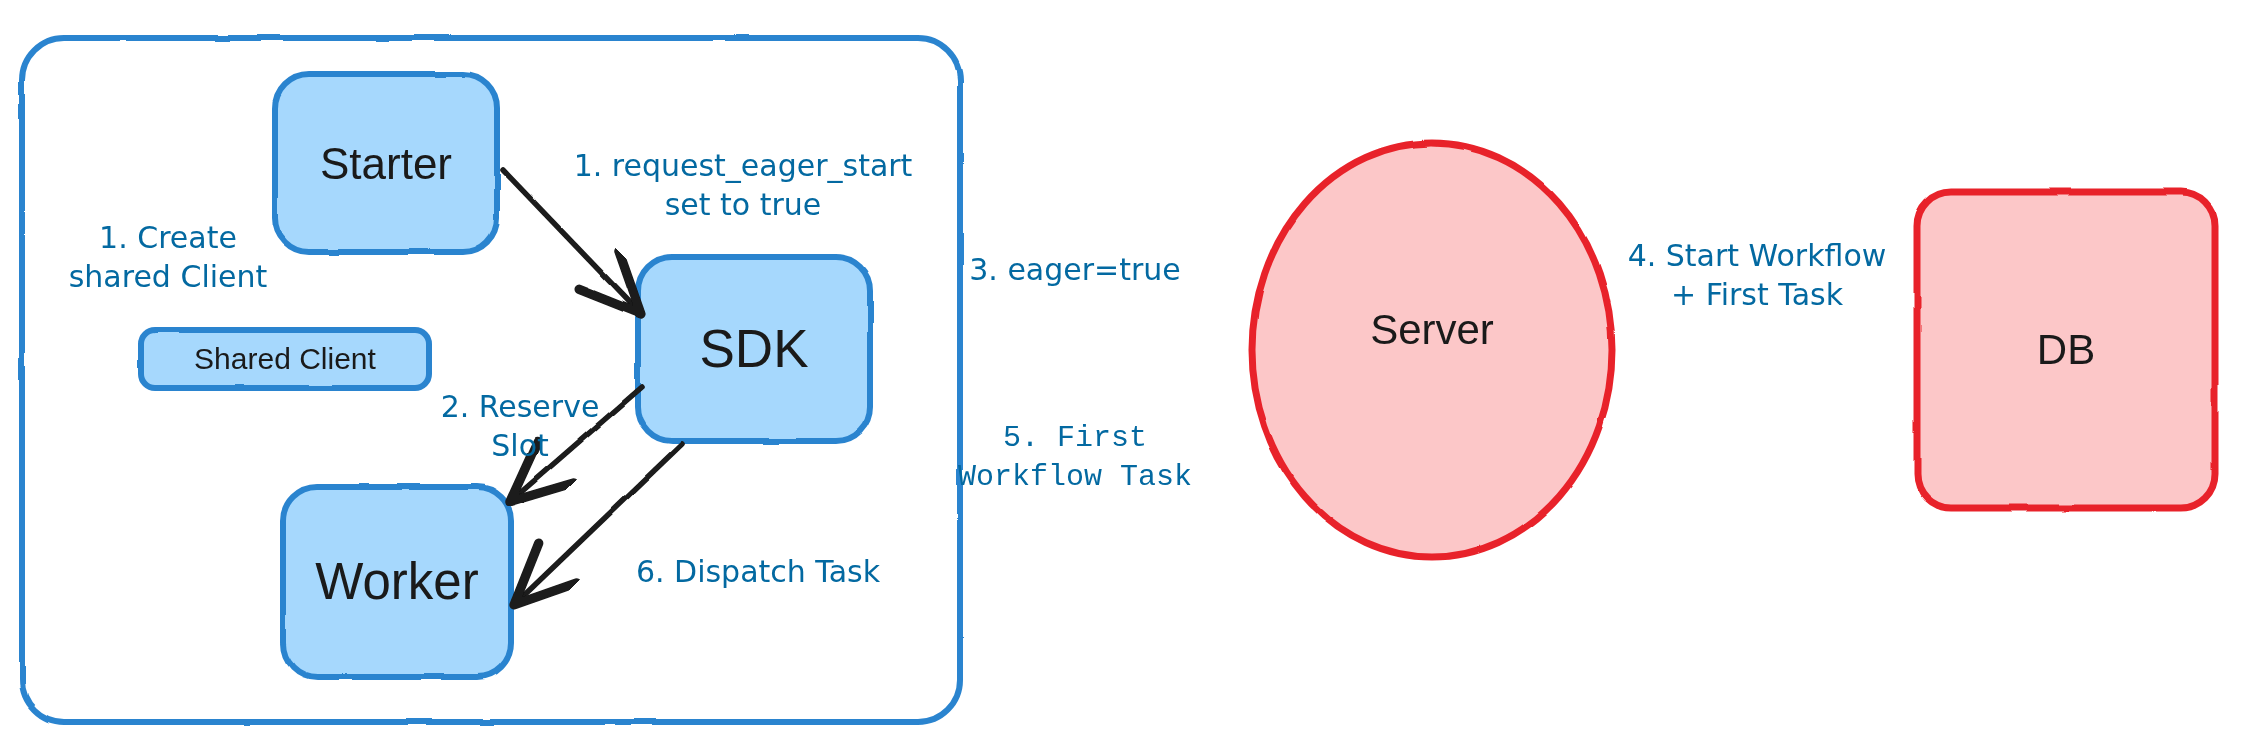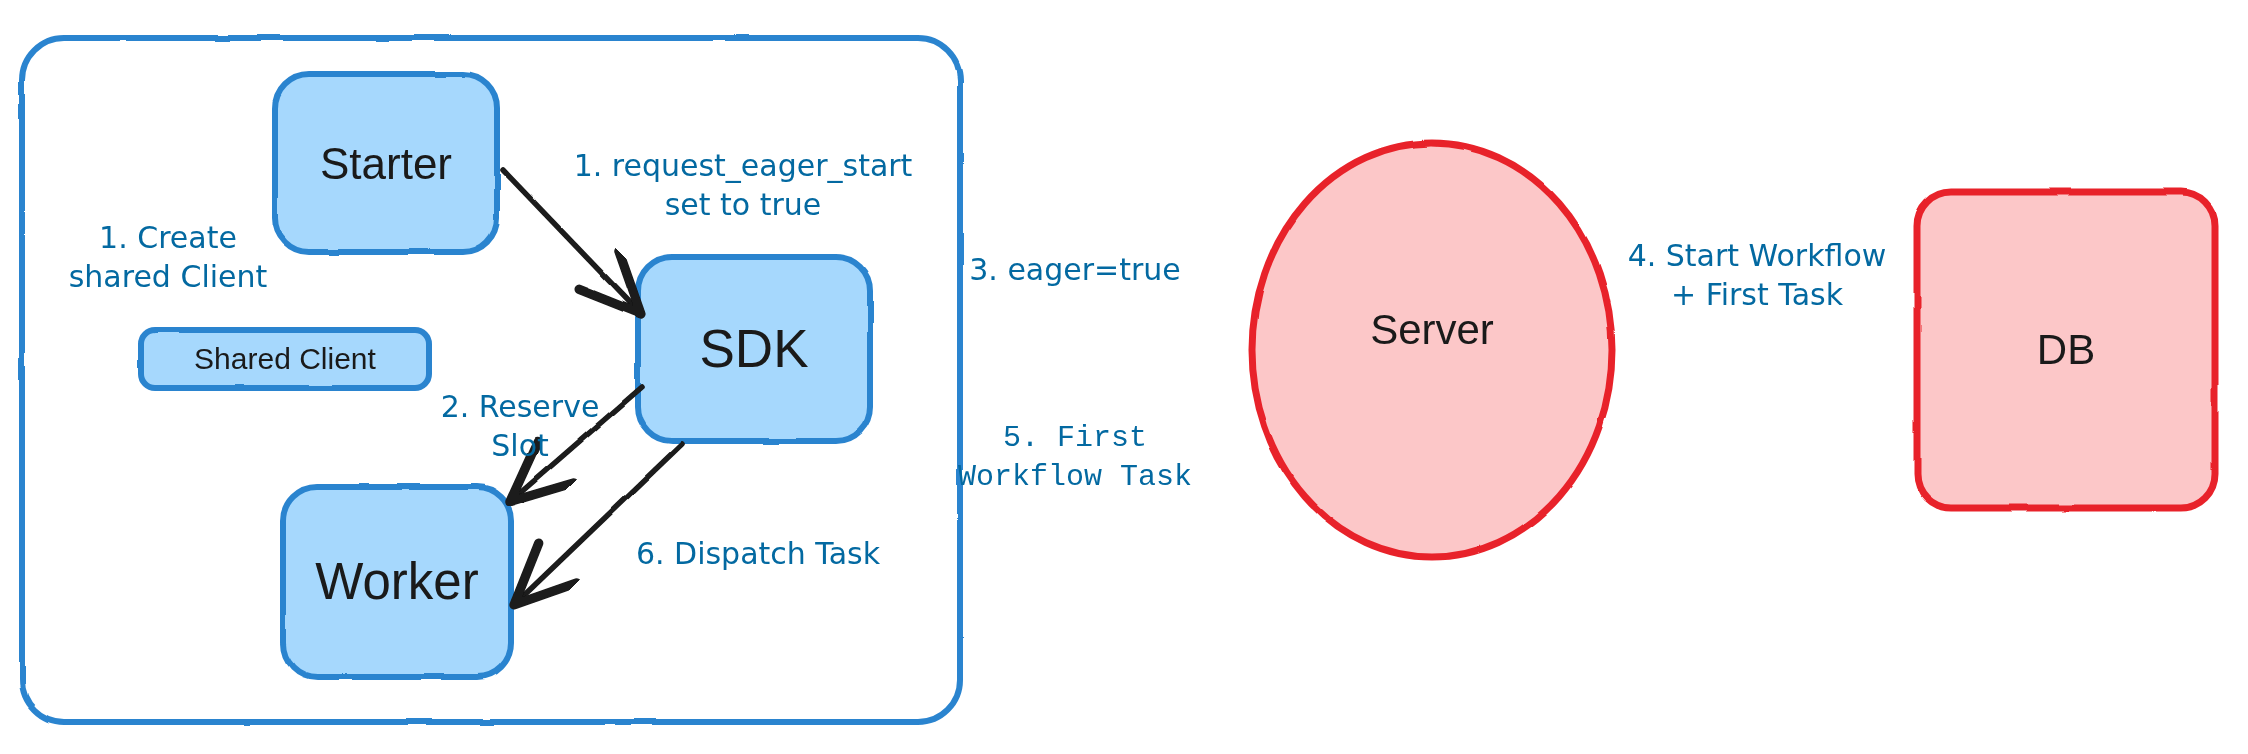--- a/index.html
+++ b/index.html
@@ -157,15 +157,15 @@
 Slot</div>
 
   <div class="edge-label" style="left:930px; top:250px; width:290px;">3. eager=true</div>
 
   <div class="edge-label" style="left:1592px; top:236px; width:330px;">4. Start Workflow
 + First Task</div>
 
   <div class="edge-label" style="left:930px; top:419px; width:290px;font-family:Liberation Mono, monospace;">5. First
 Workflow Task</div>
 
-  <div class="edge-label" style="left:608px; top:534px; width:300px;">6. Dispatch Task</div>
+  <div class="edge-label" style="left:608px; top:552px; width:300px;">6. Dispatch Task</div>
 
 </div>
 
 </body></html>

